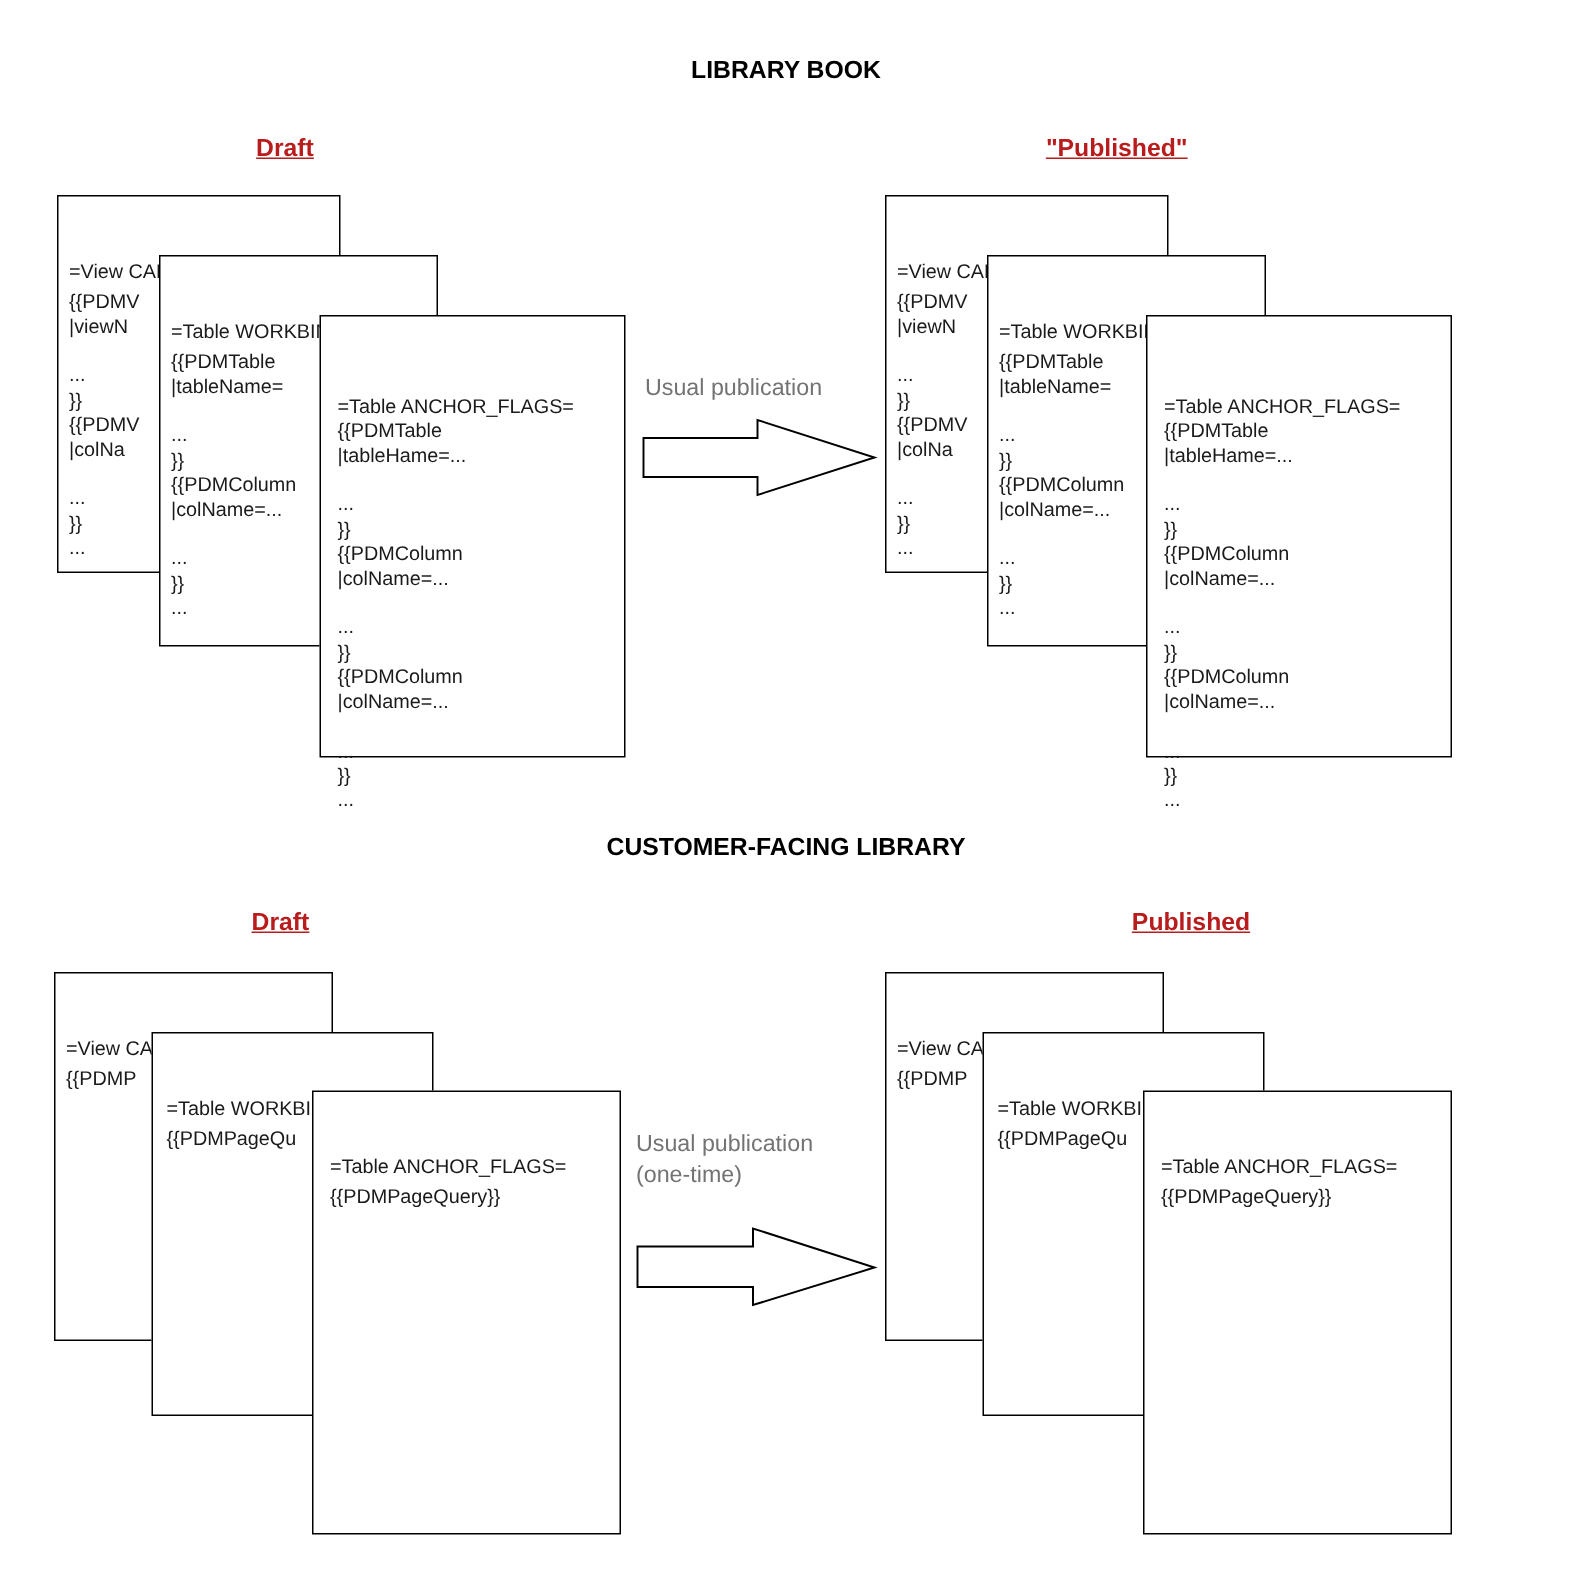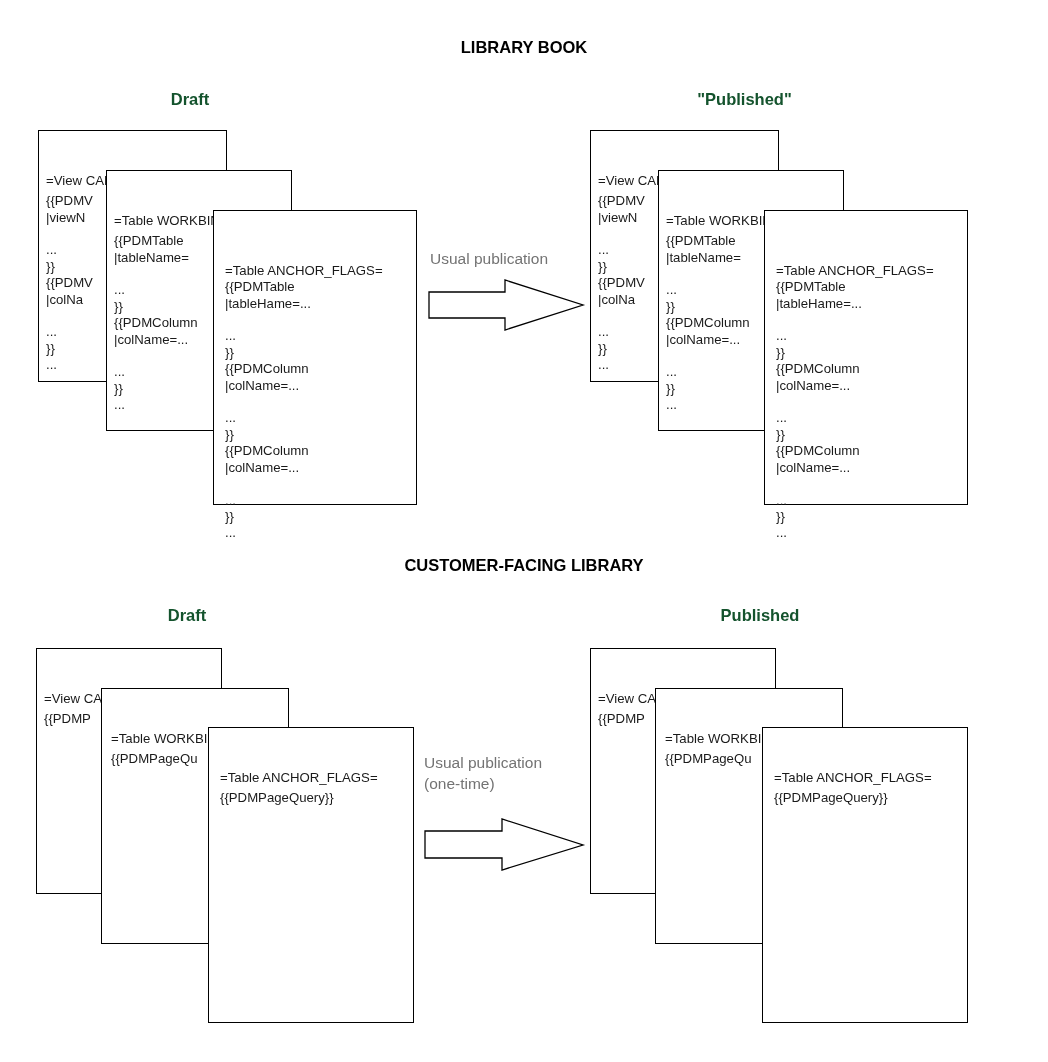--- a/index.html
+++ b/index.html
@@ -23,22 +23,23 @@
     font-weight: bold;
     font-size: 16.5px;
     letter-spacing: 0px;
     color: #000000;
   }
   .col-title {
     position: absolute;
     text-align: center;
     font-weight: bold;
     font-size: 16.5px;
-    color: #14532d;
+    color: #b91c1c;
     white-space: nowrap;
+    text-decoration: underline;
   }
   .card {
     position: absolute;
     background: #ffffff;
     border: 1.2px solid #000000;
     box-sizing: border-box;
   }
   .card-body {
     padding: 9px 0 0 7px;
     font-size: 13.2px;
@@ -183,21 +184,21 @@
 ...
 }}
 ...</span>
   </div>
 </div>
 
 <div class="section-title" style="top:556px;">CUSTOMER-FACING LIBRARY</div>
 
 <div class="col-title" style="top:606px; left:117px; width:140px;">Draft</div>
 
-<div class="col-title" style="top:606px; left:690px; width:140px;text-align:center;">Published</div>
+<div class="col-title" style="top:606px; left:724px; width:140px;text-align:center;">Published</div>
 
 <div class="card" style="left:36px; top:648px; width:186px; height:246px;">
   <div class="card-body">
     <span class="card-heading">=View CAMPAIGN=</span><span>{{PDMP</span>
   </div>
 </div>
 
 <div class="card" style="left:101px; top:688px; width:188px; height:256px;">
   <div class="card-body" style="padding-left:9px;">
     <span class="card-heading">=Table WORKBIN=</span><span>{{PDMPageQu</span>

